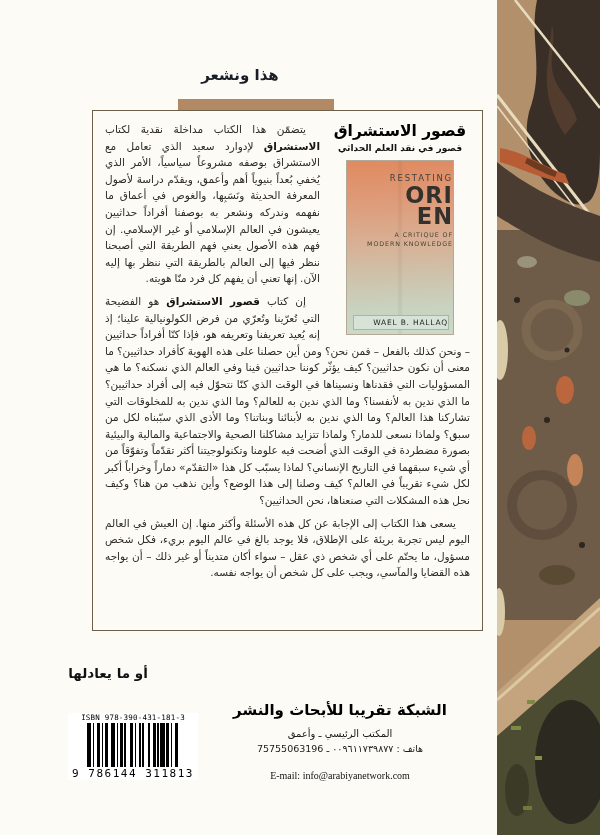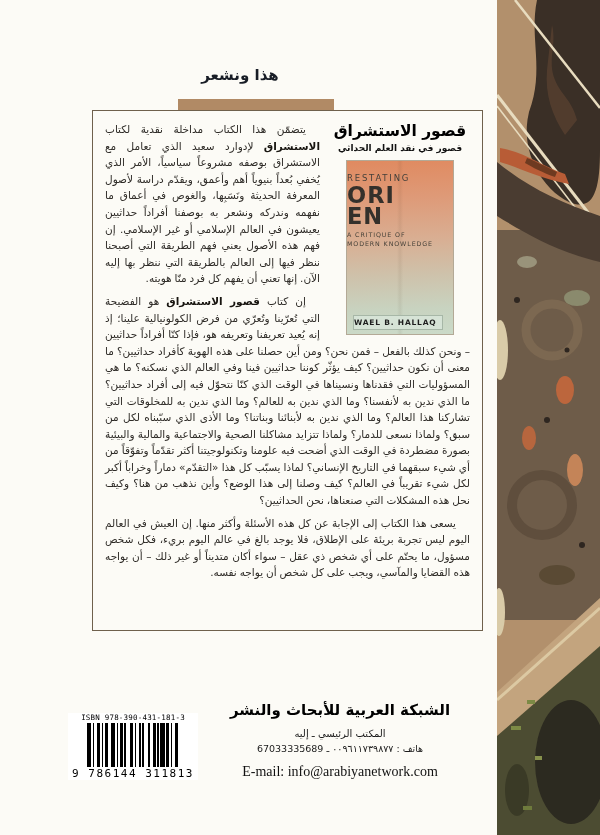--- a/index.html
+++ b/index.html
@@ -31,29 +31,29 @@
   }
   .cover-col { float:right; width:140px; margin-left:10px; margin-bottom:4px; text-align:center; }
   .ar-book-title { font-size:15.5px; font-weight:bold; color:#000; line-height:20px; }
   .ar-book-sub   { font-size:9px; font-weight:bold; color:#111; margin-top:2px; }
   .mini-cover {
     direction:ltr; position:relative; width:108px; height:175px; margin:7px auto 0;
     border:1px solid #b3a996; box-sizing:border-box;
     background:
       linear-gradient(90deg, transparent 47%, rgba(60,40,20,0.07) 50%, transparent 53%),
       linear-gradient(178deg, #e08a60 0%, #de9a78 22%, #d9ae92 45%, #cec2ab 66%, #c8d3c0 85%, #cbdac8 100%);
-    text-align:left;
+    text-align:right;
   }
   .cv-restating { padding-top:12px; font-size:8.5px; letter-spacing:1.8px; color:#44403a; }
   .cv-big { margin-top:2px; font-size:22.5px; font-weight:800; line-height:20.5px; letter-spacing:1px; color:#34302b; }
   .cv-critique { font-size:6.3px; letter-spacing:0.9px; color:#474239; line-height:8.5px; margin-top:5px; }
   .cv-author {
-    position:absolute; bottom:4px; left:6px; right:10px;
+    position:absolute; bottom:4px; left:6px; right:4px;
     background:#d6e3d6; border:1px solid #a7b7a7;
-    font-size:7.5px; font-weight:bold; letter-spacing:0.8px; color:#1e1e1e;
+    font-size:7.5px; font-weight:normal; letter-spacing:0.8px; color:#1e1e1e;
     padding:2.5px 0 2px;
   }
   .para {
     font-size:10.5px; line-height:16.6px; text-align:justify;
     color:#2e2b27; margin:0 0 6px; text-indent:14px; word-spacing:-0.4px;
   }
   .para b { font-weight:bold; color:#17140f; }
 
   
   .price {
@@ -64,21 +64,21 @@
   .barcode { position:absolute; top:713px; left:68px; width:130px; background:#fff; text-align:center; }
   .isbn-label { font-family:"DejaVu Sans Mono", monospace; font-size:7.5px; color:#000; letter-spacing:0.2px; white-space:nowrap; }
   .bars { height:44px; margin:1px 3px 0; display:flex; align-items:stretch; justify-content:center; }
   .bars span { display:block; height:100%; }
   .isbn-digits { font-family:"DejaVu Sans Mono", monospace; font-size:11px; color:#000; letter-spacing:1.5px; margin-top:0; white-space:nowrap; }
 
   .publisher { position:absolute; top:698px; left:220px; width:240px; text-align:center; }
   .pub-name  { direction:rtl; font-size:15px; font-weight:bold; color:#000; line-height:24px; }
   .pub-office{ direction:rtl; font-size:10px; color:#1a1a1a; margin-top:6px; }
   .pub-phone { direction:rtl; font-size:9.5px; color:#1a1a1a; margin-top:4px; }
-  .pub-email { direction:ltr; font-family:"Liberation Serif", serif; font-size:14px; color:#111; margin-top:10px; }
+  .pub-email { direction:ltr; font-family:"Liberation Serif", serif; font-size:10px; color:#111; margin-top:16px; }
 </style>
 </head>
 <body>
 
 <div class="page">
 
   <svg class="art-strip" viewBox="0 0 103 835" preserveAspectRatio="none" aria-hidden="true">
     <rect x="0" y="0" width="103" height="835" fill="#b2906c"></rect>
     <rect x="0" y="230" width="103" height="390" fill="#6e5c49"></rect>
     <path d="M40,0 C32,38 48,70 32,112 C22,152 46,190 72,202 C96,212 103,192 103,150 L103,0 Z" fill="#3a2f26"></path>
@@ -139,20 +139,21 @@
     </div>
 
     <p class="para"><span>يتضمّن هذا الكتاب مداخلة نقدية لكتاب </span><b>الاستشراق</b><span> لإدوارد سعيد الذي تعامل مع الاستشراق بوصفه مشروعاً سياسياً، الأمر الذي يُخفي بُعداً بنيوياً أهم وأعمق، ويقدّم دراسة لأصول المعرفة الحديثة ونَسَبِها، والغوص في أعماق ما نفهمه وندركه ونشعر به بوصفنا أفراداً حداثيين يعيشون في العالم الإسلامي أو غير الإسلامي. إن فهم هذه الأصول يعني فهم الطريقة التي أصبحنا ننظر فيها إلى العالم بالطريقة التي ننظر بها إليه الآن. إنها تعني أن يفهم كل فرد منّا هويته.</span></p>
 
     <p class="para"><span>إن كتاب </span><b>قصور الاستشراق</b><span> هو الفضيحة التي تُعرّينا وتُعرّي من فرض الكولونيالية علينا؛ إذ إنه يُعيد تعريفنا وتعريفه هو، فإذا كنّا أفراداً حداثيين – ونحن كذلك بالفعل – فمن نحن؟ ومن أين حصلنا على هذه الهوية كأفراد حداثيين؟ ما معنى أن نكون حداثيين؟ كيف يؤثّر كوننا حداثيين فينا وفي العالم الذي نسكنه؟ ما هي المسؤوليات التي فقدناها ونسيناها في الوقت الذي كنّا نتحوّل فيه إلى أفراد حداثيين؟ ما الذي ندين به لأنفسنا؟ وما الذي ندين به للعالم؟ وما الذي ندين به للمخلوقات التي تشاركنا هذا العالم؟ وما الذي ندين به لأبنائنا وبناتنا؟ وما الأذى الذي سبّبناه لكل من سبق؟ ولماذا نسعى للدمار؟ ولماذا تتزايد مشاكلنا الصحية والاجتماعية والمالية والبيئية بصورة مضطردة في الوقت الذي أضحت فيه علومنا وتكنولوجيتنا أكثر تقدّماً وتفوّقاً من أي شيء سبقهما في التاريخ الإنساني؟ لماذا يسبّب كل هذا «التقدّم» دماراً وخراباً أكبر لكل شيء تقريباً في العالم؟ كيف وصلنا إلى هذا الوضع؟ وأين نذهب من هنا؟ وكيف نحل هذه المشكلات التي صنعناها، نحن الحداثيين؟</span></p>
 
     <p class="para">يسعى هذا الكتاب إلى الإجابة عن كل هذه الأسئلة وأكثر منها. إن العيش في العالم اليوم ليس تجربة بريئة على الإطلاق، فلا يوجد بالغ في عالم اليوم بريء، فكل شخص مسؤول، ما يحتّم على أي شخص ذي عقل – سواء أكان متديناً أو غير ذلك – أن يواجه هذه القضايا والمآسي، ويجب على كل شخص أن يواجه نفسه.</p>
   </div>
 
   <div class="price">
+    <div>أو ما يعادلها</div>
   </div>
 
   <div class="barcode">
     <div class="isbn-label">ISBN 978-390-431-181-3</div>
     <div class="bars">
         <span style="width: 4.5px; background: rgb(0, 0, 0);"></span>
         <span style="width: 1.5px; background: rgb(255, 255, 255);"></span>
         <span style="width: 1.5px; background: rgb(0, 0, 0);"></span>
         <span style="width: 3px; background: rgb(255, 255, 255);"></span>
         <span style="width: 3px; background: rgb(0, 0, 0);"></span>
@@ -189,19 +190,19 @@
         <span style="width: 1.5px; background: rgb(255, 255, 255);"></span>
         <span style="width: 1.5px; background: rgb(0, 0, 0);"></span>
         <span style="width: 3px; background: rgb(255, 255, 255);"></span>
         <span style="width: 3px; background: rgb(0, 0, 0);"></span>
         <span style="width: 1.5px; background: rgb(255, 255, 255);"></span>
       </div>
     <div class="isbn-digits">9 786144 311813</div>
   </div>
 
   <div class="publisher">
-    <div class="pub-name">الشبكة العربية للأبحاث والنشر</div>
-    <div class="pub-office">المكتب الرئيسي ـ إليه</div>
-    <div class="pub-phone">هاتف : ٠٠٩٦١١٧٣٩٨٧٧ ـ 67033335689</div>
+    <div class="pub-name">الشبكة تقريبا للأبحاث والنشر</div>
+    <div class="pub-office">المكتب الرئيسي ـ وأعمق</div>
+    <div class="pub-phone">هاتف : ٠٠٩٦١١٧٣٩٨٧٧ ـ 75755063196</div>
     <div class="pub-email">E-mail: info@arabiyanetwork.com</div>
   </div>
 
 </div>
 
 </body></html>

